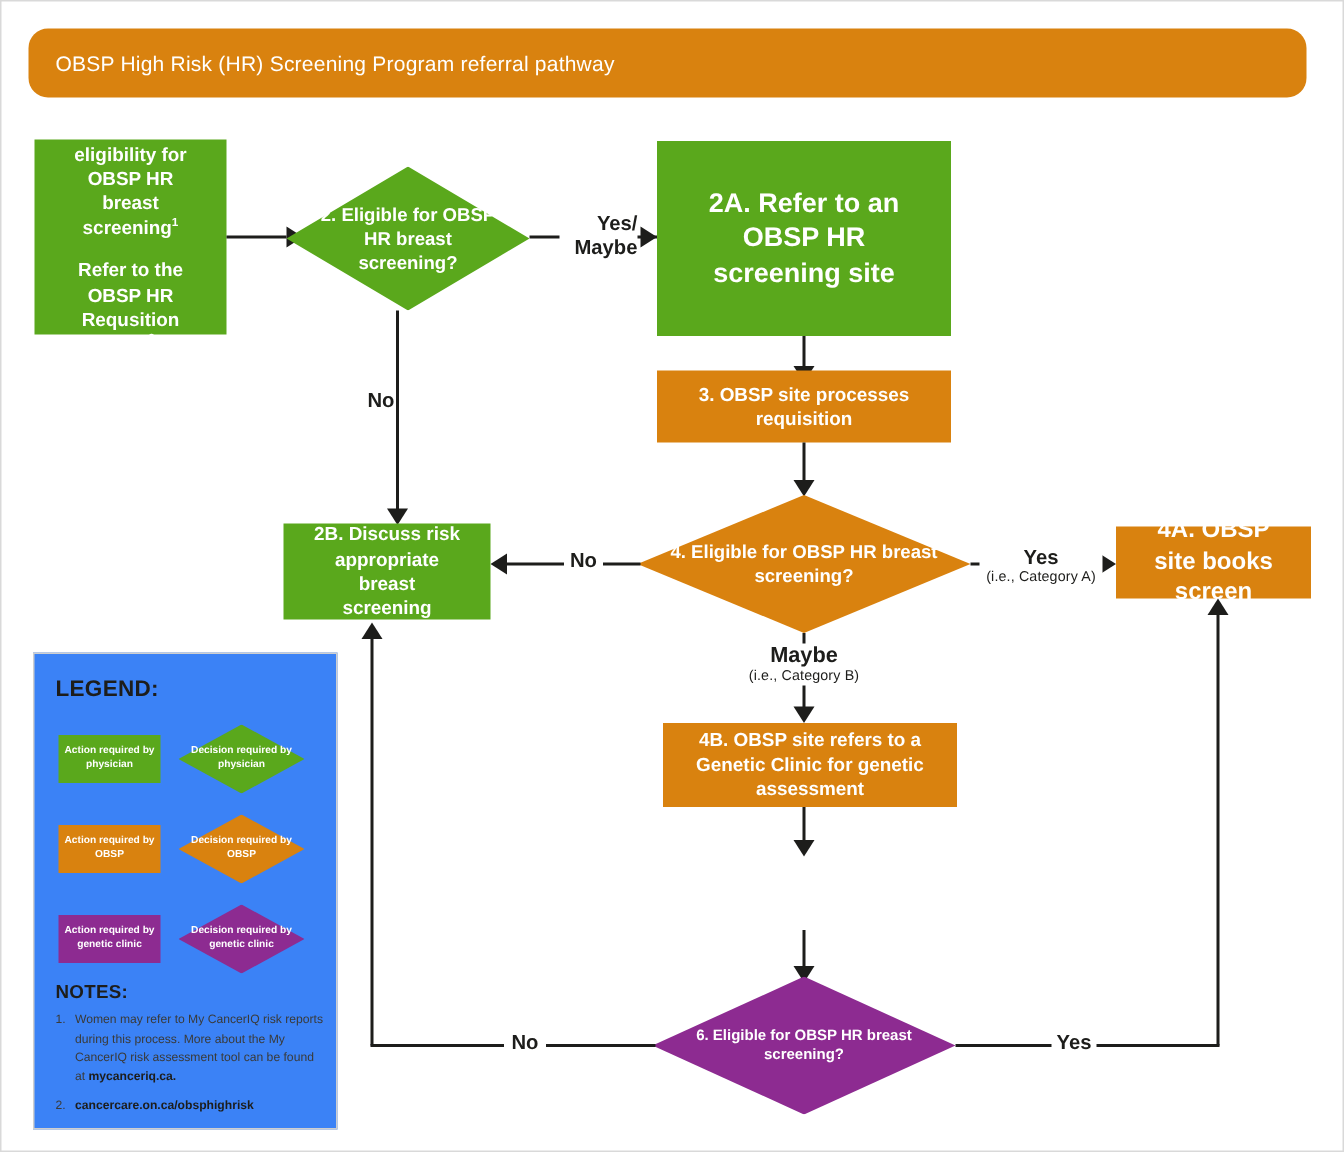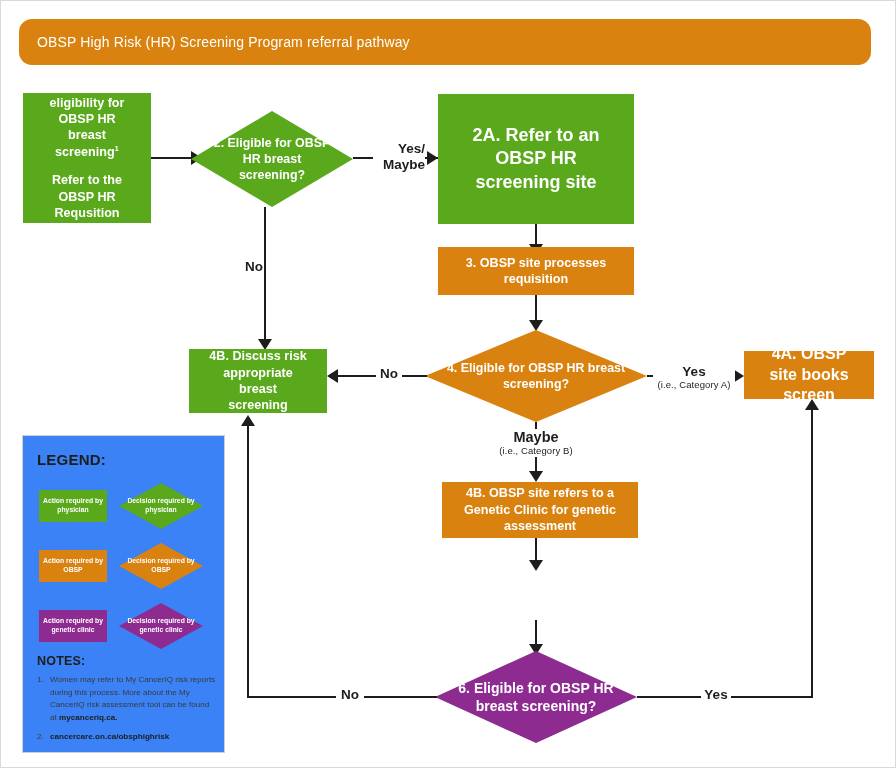--- a/index.html
+++ b/index.html
@@ -256,21 +256,21 @@
 
   <div class="line h" style="left:646px; top:374px; width:95px;"></div>
   <div class="arrow right" style="left:732px; top:368px;"></div>
   <div class="edge-label" style="left:652px; top:363px; width:82px;">
     <span>Yes</span>
     <span class="sub">(i.e., Category A)</span>
   </div>
 
   <div class="node box green" style="left:188px; top:348px; width:138px; height:64px; font-size:12.6px;">
     <div class="inner">
-      <p>4B. Discuss risk appropriate breast screening</p>
+      <p>2B. Discuss risk appropriate breast screening</p>
     </div>
   </div>
 
   <div class="node box orange" style="left:743px; top:350px; width:130px; height:48px; font-size:16px;">
     <div class="inner">
       <p>4A. OBSP site books screen</p>
     </div>
   </div>
 
   <div class="line v" style="left:534px; top:421px; height:52px;"></div>
@@ -288,21 +288,21 @@
 
   <div class="line v" style="left:534px; top:537px; height:24px;"></div>
   <div class="arrow down" style="left:528px; top:559px;"></div>
 
 
   <div class="line v" style="left:534px; top:619px; height:27px;"></div>
   <div class="arrow down" style="left:528px; top:643px;"></div>
 
   <div class="diamond" style="left:434px; top:650px; width:202px; height:92px;">
     <div class="dshape purple"></div>
-    <div class="dlabel" style="font-size:14px; width:80%;">6. Eligible for OBSP HR breast screening?</div>
+    <div class="dlabel" style="font-size:10px; width:80%;">6. Eligible for OBSP HR breast screening?</div>
   </div>
 
   <div class="line h" style="left:246px; top:695px; width:190px;"></div>
   <div class="line v" style="left:246px; top:425px; height:271px;"></div>
   <div class="arrow up" style="left:240px; top:414px;"></div>
   <div class="edge-label" style="left:335px; top:686px; width:28px;">No</div>
 
   <div class="line h" style="left:636px; top:695px; width:176px;"></div>
   <div class="line v" style="left:810px; top:409px; height:287px;"></div>
   <div class="arrow up" style="left:804px; top:398px;"></div>

